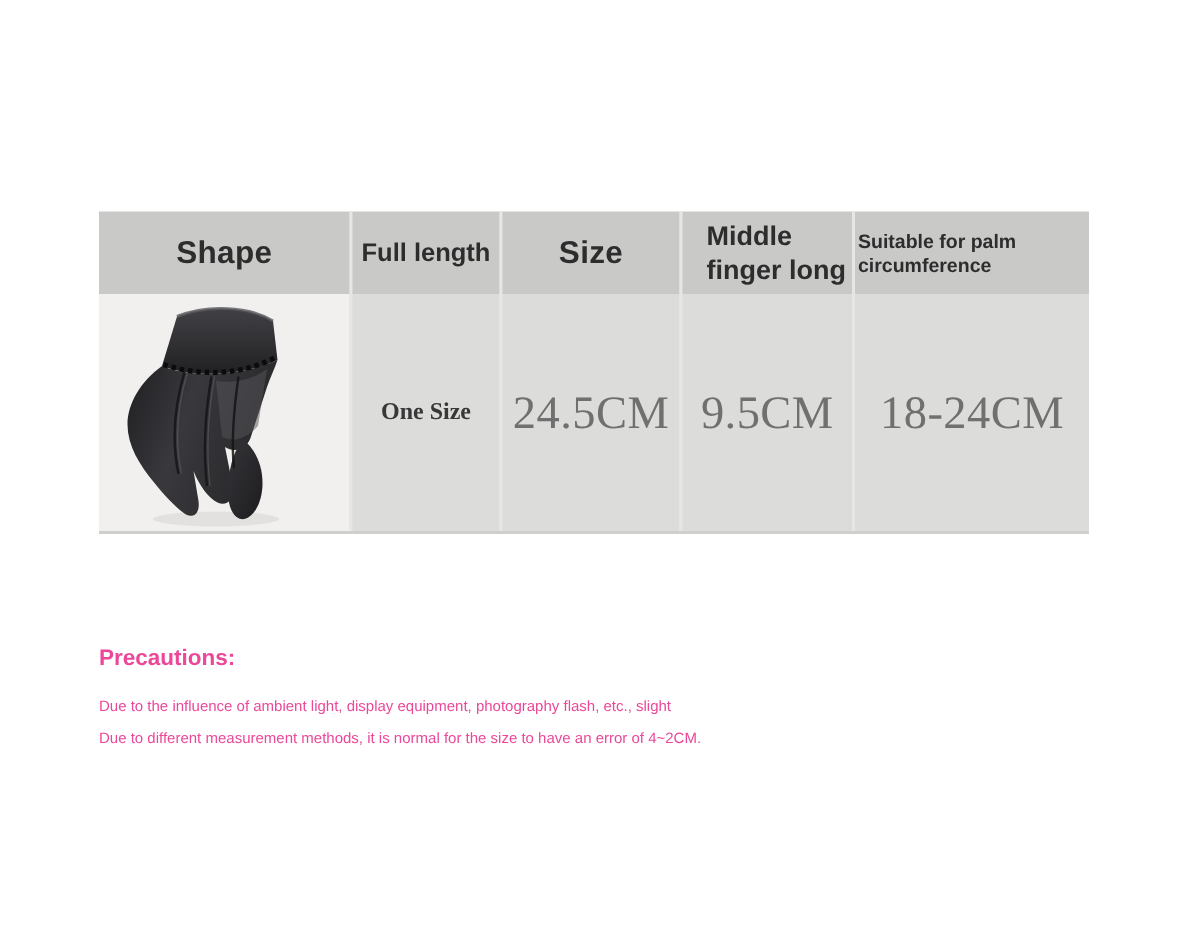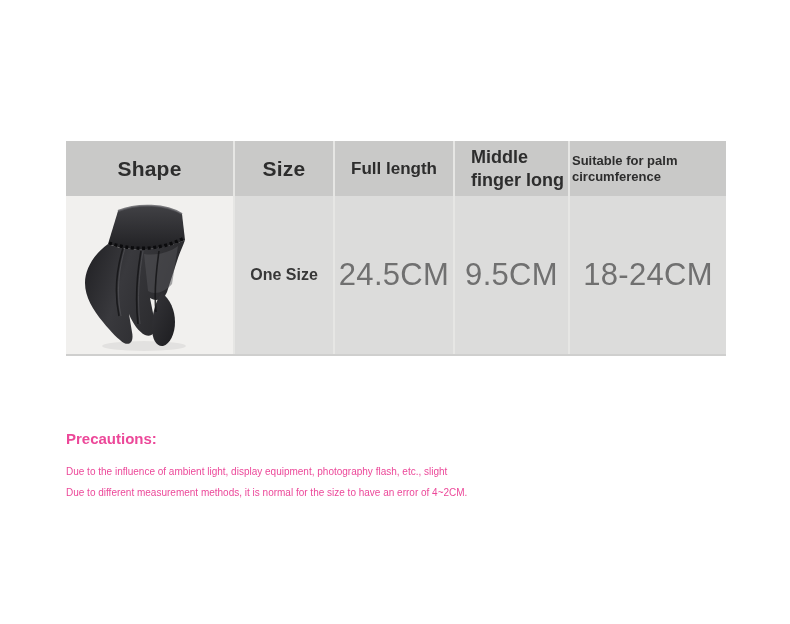--- a/index.html
+++ b/index.html
@@ -35,20 +35,21 @@
     align-items: center;
     justify-content: center;
   }
   .head {
     background: #c9c9c8;
     color: #2d2d2d;
     font-weight: bold;
   }
   .body-cell {
     background: #dcdcdb;
+    font-family: Liberation Serif, serif;
   }
   .col-sep {
     border-left: 2px solid #e6e6e4;
   }
   .head-shape, .head-size { font-size: 21px; letter-spacing: 0.2px; }
   .head-full { font-size: 17px; }
   .head-middle {
     font-size: 18px;
     justify-content: flex-start;
     padding-left: 16px;
@@ -101,25 +102,25 @@
 </head>
 <body>
 
 <div class="page">
 
   <div class="size-table">
 
     <div class="cell head head-shape">
       <span>Shape</span>
     </div>
+    <div class="cell head head-full col-sep">
+      <span>Full length</span>
+    </div>
     <div class="cell head head-size col-sep">
       <span>Size</span>
-    </div>
-    <div class="cell head head-full col-sep">
-      <span>Full length</span>
     </div>
     <div class="cell head head-middle col-sep">
       <span style="display:inline-block; width:110px;">Middle finger long</span>
     </div>
     <div class="cell head head-palm col-sep">
       <span style="display:inline-block; width:135px;">Suitable for palm circumference</span>
     </div>
 
     <div class="cell image-cell">
 

